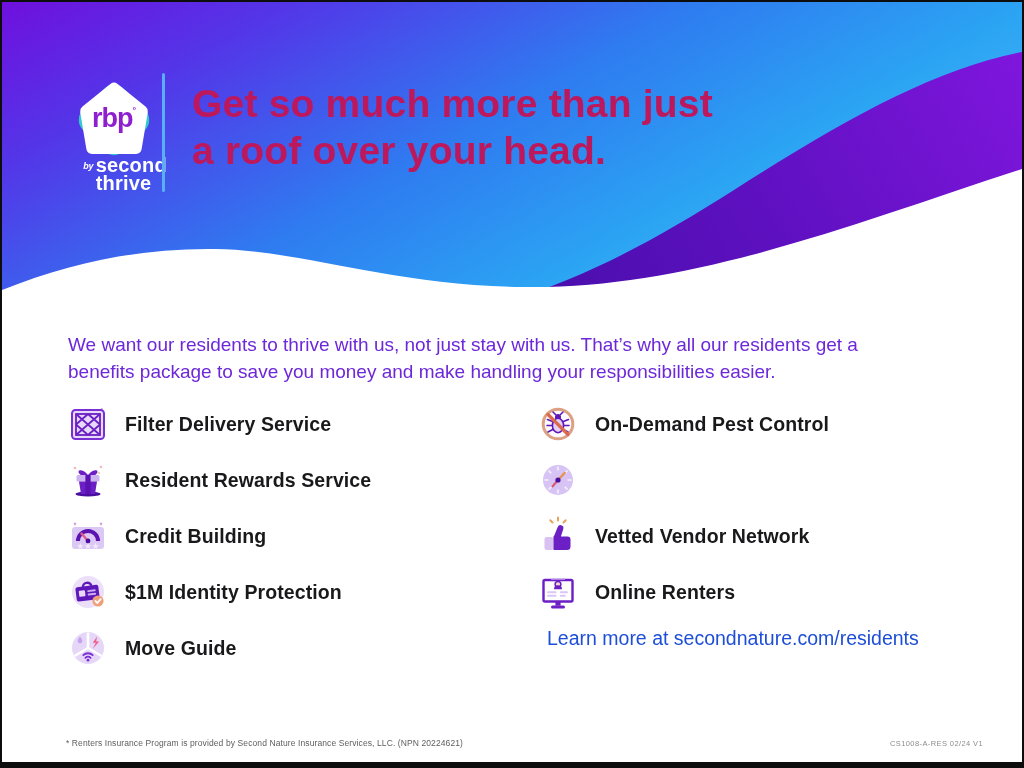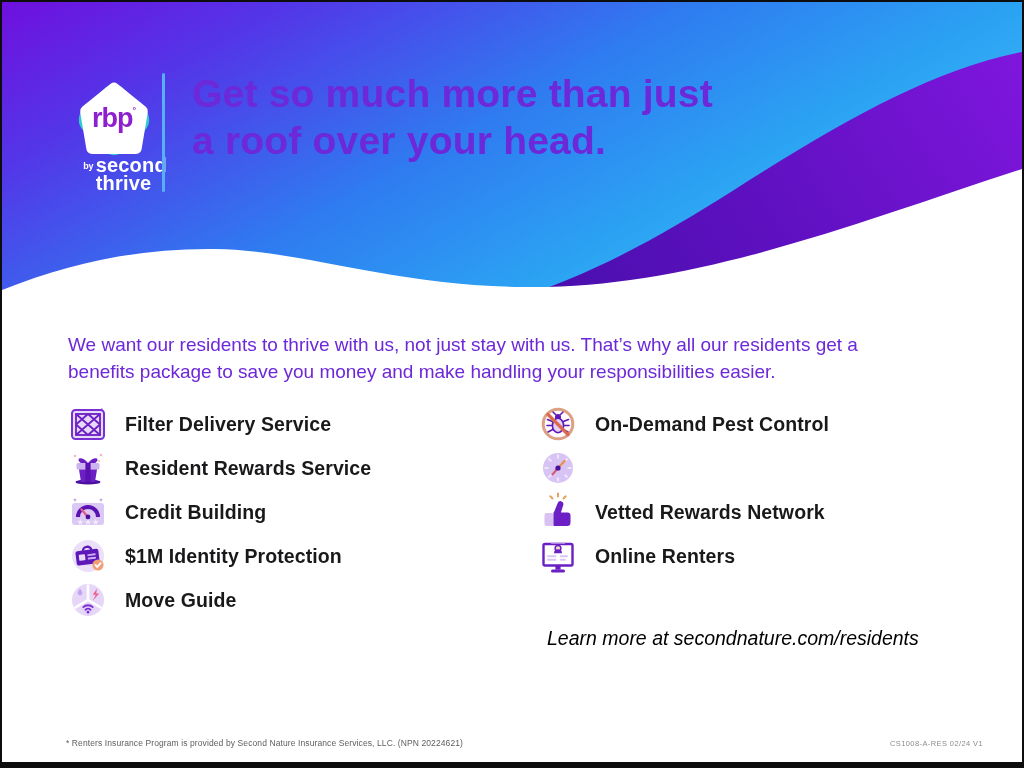--- a/index.html
+++ b/index.html
@@ -15,42 +15,42 @@
   .hero svg{display:block;width:100%;height:100%;}
   
   .logo-box{position:absolute;left:68px;top:74px;width:88px;height:88px;}
   .logo-box svg{position:absolute;inset:0;width:100%;height:100%;}
   .logo-word{
     position:absolute;left:0;right:0;top:27px;text-align:center;
     font-size:27px;font-weight:800;color:#8e1fce;letter-spacing:-1px;
   }
   .logo-word .mark{font-size:9px;vertical-align:14px;letter-spacing:0;color:#8e1fce;}
   .byline{position:absolute;left:68px;top:154px;width:110px;display:flex;justify-content:center;color:#fff;}
-  .byline .by{font-size:9px;margin:5px 2px 0 0;font-weight:600;}
+  .byline .by{font-size:9px;margin:5px 2px 0 0;font-weight:600;font-style:italic;}
   .byline .names{display:flex;flex-direction:column;line-height:0.92;}
   .byline .names span{font-size:20px;font-weight:800;letter-spacing:0.2px;}
   .divider{position:absolute;left:160px;top:71px;width:3px;height:119px;border-radius:2px;background:#57b0f6;}
   
-  .headline{position:absolute;left:190px;top:68px;color:#6d28d9;line-height:47px;}
+  .headline{position:absolute;left:190px;top:78px;color:#be185d;line-height:47px;}
   .headline .l1{font-size:39px;font-weight:600;letter-spacing:0.2px;}
   .headline .l2{font-size:39px;font-weight:800;letter-spacing:0.2px;}
   
   .intro{position:absolute;left:66px;top:329px;width:880px;color:#6d28d9;
     font-size:19px;line-height:27px;}
   
-  .benefits-col{position:absolute;top:402px;display:flex;flex-direction:column;gap:4px;}
+  .benefits-col{position:absolute;top:402px;display:flex;flex-direction:column;gap:16px;}
   .col-left{left:66px;}
   .col-right{left:536px;}
   .benefit-row{display:flex;align-items:center;height:40px;}
   .benefit-icon{width:40px;height:40px;flex:0 0 40px;margin-right:17px;}
   .benefit-icon svg{display:block;width:40px;height:40px;}
   .benefit-label{font-size:19.5px;font-weight:700;color:#19191b;letter-spacing:0.1px;}
   
-  .learn-more{position:absolute;left:545px;top:625px;font-size:19.5px;font-style:italic;
-    font-weight:500;color:#000000;}
+  .learn-more{position:absolute;left:545px;top:625px;font-size:19.5px;
+    font-weight:500;color:#1d4ed8;}
   
   .disclaimer{position:absolute;left:64px;top:736px;font-size:8.5px;color:#5e5e60;letter-spacing:0.1px;}
   .doc-code{position:absolute;left:888px;top:737px;font-size:7.5px;color:#8d8d90;letter-spacing:0.4px;}
 </style>
 </head>
 <body>
 
 <div class="page">
 
   <div class="hero">
@@ -218,21 +218,21 @@
 
     <div class="benefit-row">
       <span class="benefit-icon">
         <svg viewBox="0 0 40 40">
           <path d="M20 4.5 L20 1.5 M14.5 6.5 L12.3 4.2 M25.5 6.5 L27.7 4.2" stroke="#e8a25c" stroke-width="2" stroke-linecap="round"></path>
           <rect x="6.5" y="21" width="9" height="13" rx="2" fill="#d9c2f2"></rect>
           <path d="M15.5 34 h13.5 q3.5 0 3.5 -3.5 v-7 q0 -3 -3 -3 h-6.6 l2.3 -7.2 q1.1 -3.4 -2.2 -4.1
                    q-2.4 -0.5 -3.4 2 l-3.2 8 -0.9 1.2 z" fill="#6b1fc4"></path>
         </svg>
       </span>
-      <span class="benefit-label">Vetted Rewards Network</span>
+      <span class="benefit-label">Vetted Vendor Network</span>
     </div>
 
     <div class="benefit-row">
       <span class="benefit-icon">
         <svg viewBox="0 0 40 40">
           <rect x="5.5" y="8" width="29" height="21.5" rx="1.5" fill="#ffffff" stroke="#6b1fc4" stroke-width="2.4"></rect>
           <path d="M13 7 L27 7" stroke="#c9aef0" stroke-width="1.4"></path>
           <circle cx="20" cy="12.3" r="2.9" fill="#f2dcc8" stroke="#6b1fc4" stroke-width="1.5"></circle>
           <path d="M16 17.2 a4 4 0 0 1 8 0 Z" fill="#6b1fc4"></path>
           <rect x="9" y="19.2" width="9.5" height="2" rx="1" fill="#d9c6f4"></rect>

